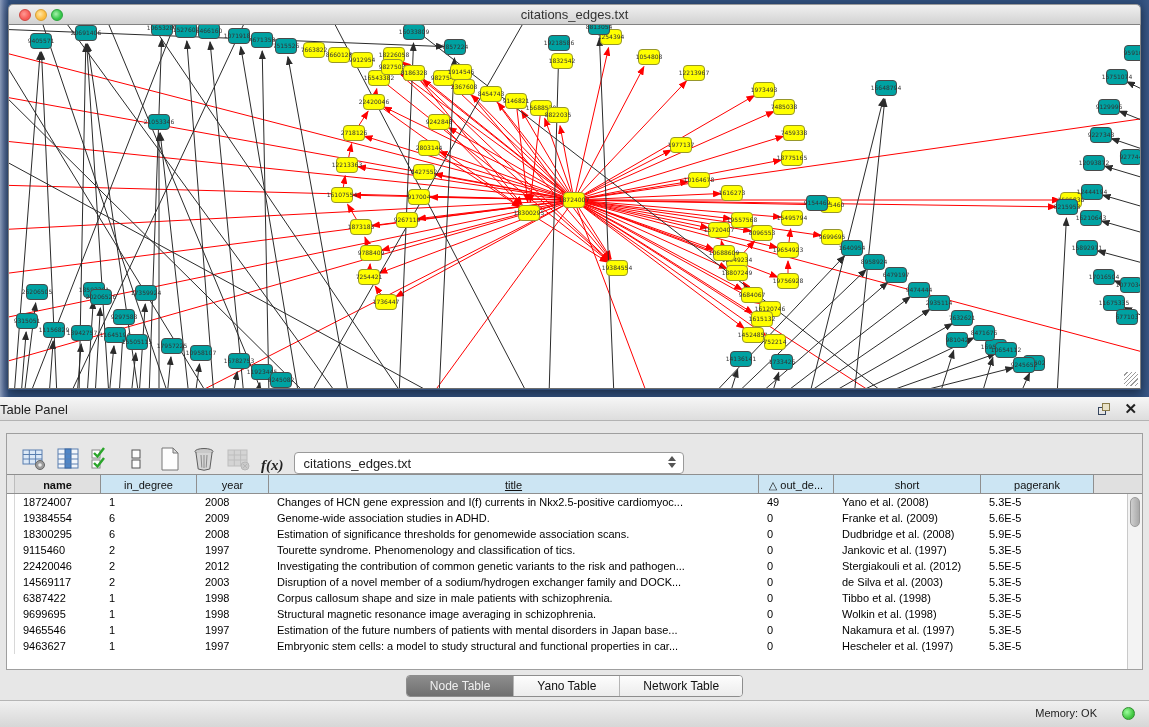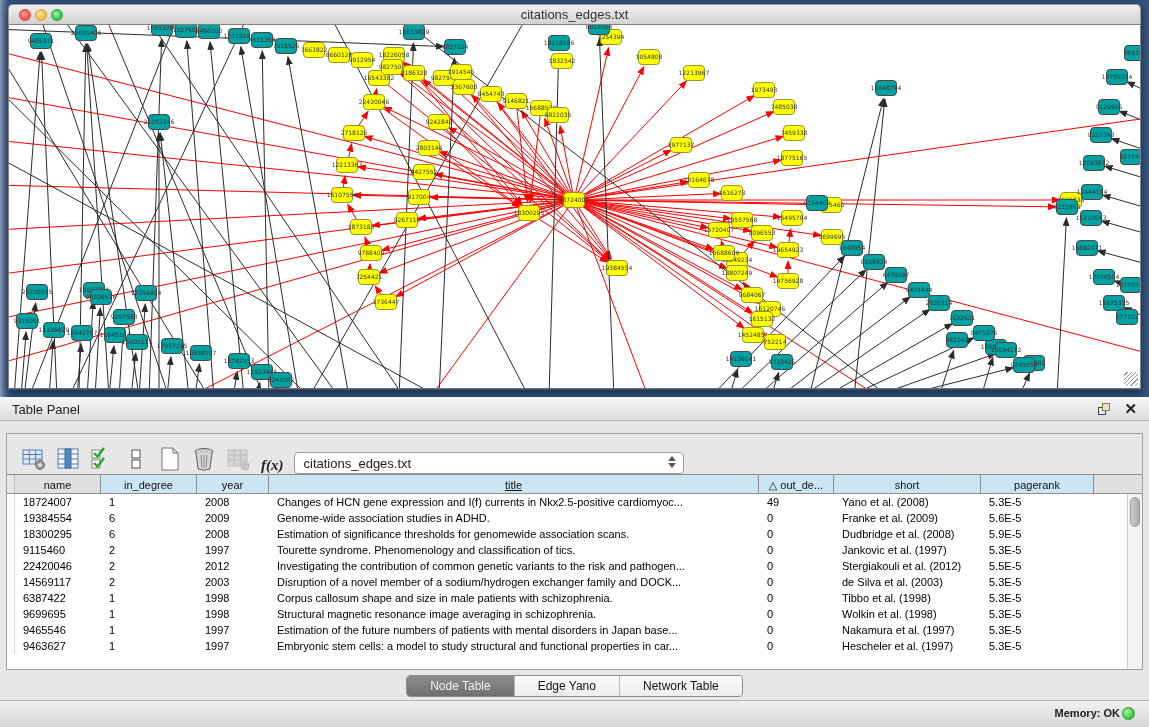--- a/index.html
+++ b/index.html
@@ -42,21 +42,21 @@
     position:absolute;right:2px;bottom:2px;width:14px;height:14px;
     background:repeating-linear-gradient(135deg,transparent 0 2px,#9a9a9a 2px 3px);
   }
   .node-label{font-family:"DejaVu Sans",sans-serif;font-size:6px;fill:#333;}
   
   .tp-header{
     position:relative;height:24px;line-height:24px;
     background:linear-gradient(#f6f6f6,#dddddd);
     border-bottom:1px solid #b3b3b3;box-sizing:border-box;
   }
-  .tp-title{padding-left:12px;font-size:13px;color:#222;}
+  .tp-title{padding-left:0;font-size:13px;color:#222;}
   .tp-float{position:absolute;right:38px;top:5px;width:14px;height:14px;cursor:pointer;}
   .tp-close{
     position:absolute;right:12px;top:0px;font-size:15px;font-weight:bold;color:#222;cursor:pointer;
   }
   .tp-body{position:relative;height:251px;background:#e7e7e7;}
   .panel-box{
     position:absolute;left:6px;right:6px;top:12px;bottom:2px;
     border:1px solid #9f9f9f;background:#e7e7e7;box-sizing:border-box;
   }
   .toolbar{
@@ -104,21 +104,21 @@
     padding:3px 23px;font-size:12px;color:#111;background:linear-gradient(#fdfdfd,#ececec);
     border-left:1px solid #b5b5b5;cursor:pointer;white-space:nowrap;
   }
   .tab:first-child{border-left:none;}
   .tab.selected{background:linear-gradient(#8d8d8d,#6f6f6f);color:#f0f0f0;}
   
   .statusbar{
     position:relative;height:27px;
     background:linear-gradient(#f0f0f0,#d7d7d7);border-top:1px solid #b5b5b5;box-sizing:border-box;
   }
-  .mem-label{position:absolute;right:29px;top:6px;font-size:11px;color:#222;font-weight:bold;}
+  .mem-label{position:absolute;right:52px;top:6px;font-size:11px;color:#222;}
   .mem-dot{
     position:absolute;right:14px;top:6px;width:13px;height:13px;border-radius:50%;
     background:radial-gradient(circle at 4px 4px,#9dff9d,#3fc43f 65%);border:1px solid #2f8f2f;box-sizing:border-box;
   }
   .icon-svg{display:block;}
 </style>
 </head>
 <body>
 
 <div class="desktop">
@@ -862,21 +862,21 @@
           <span class="dd-arrows">
               <i class="up"></i>
               <i class="dn"></i>
             </span>
         </div>
       </div>
 
       <div class="tablewrap">
         <div class="thead">
             <div class="gutter"></div>
-            <div class="th gray" style="width: 86px;">name</div>
+            <div class="th gray" style="width: 86px; font-weight: bold;">name</div>
             <div class="th" style="width: 96px;">in_degree</div>
             <div class="th" style="width: 72px;">year</div>
             <div class="th" style="width: 490px; text-decoration: underline;">title</div>
             <div class="th" style="width: 75px;">△ out_de...</div>
             <div class="th" style="width: 147px;">short</div>
             <div class="th" style="width: 113px;">pagerank</div>
             <div class="th gray" style="flex: 1 1 0%; border-right: none;"></div>
           </div>
         <div>
             <div class="trow">
@@ -983,21 +983,21 @@
         <div class="vscroll">
           <div class="vthumb"></div>
         </div>
       </div>
     </div>
   </div>
 
   <div class="tabsrow">
     <div class="tabs">
         <div class="tab selected">Node Table</div>
-        <div class="tab">Edge Yano</div>
+        <div class="tab">Yano Table</div>
         <div class="tab">Network Table</div>
       </div>
   </div>
 </div>
 
 <div class="statusbar">
   <span class="mem-label">Memory: OK</span>
   <span class="mem-dot"></span>
 </div>
 

